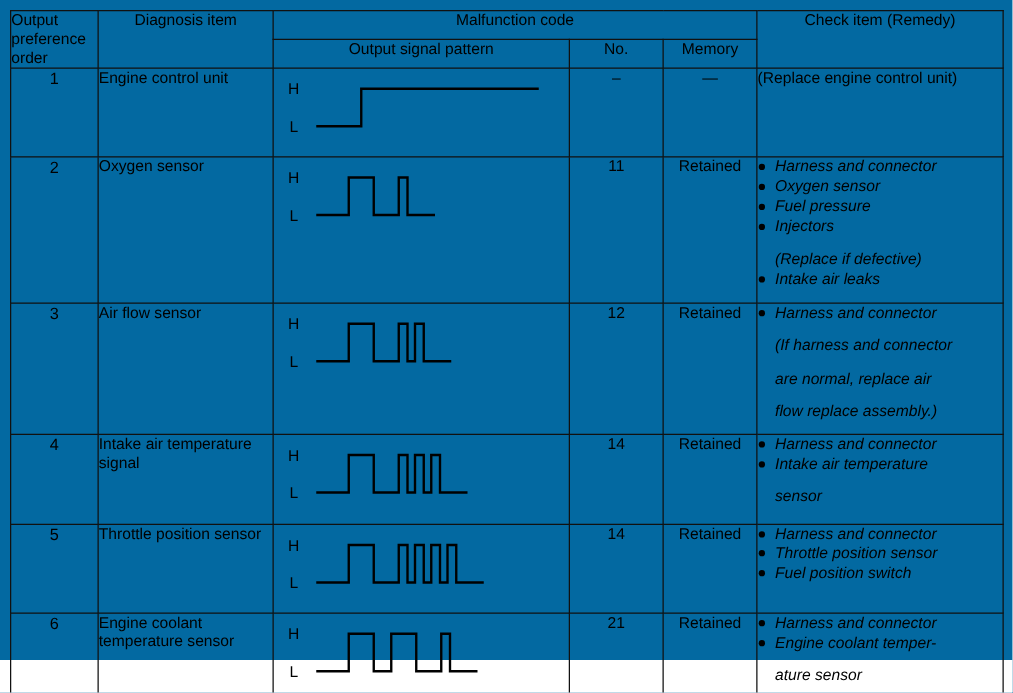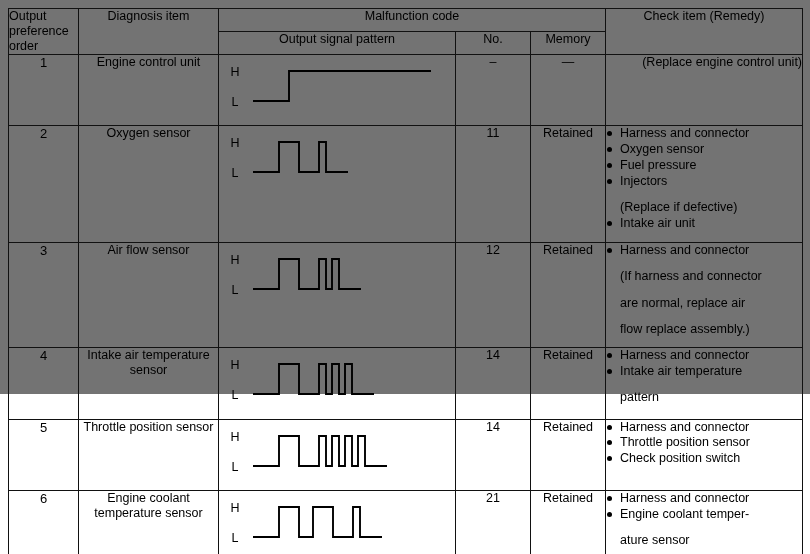--- a/index.html
+++ b/index.html
@@ -11,22 +11,22 @@
     width: 810px;
     height: 554px;
     font-family: "Liberation Sans", sans-serif;
     color: #000000;
     overflow: hidden;
   }
 
   #sheet {
     position: relative;
     width: 810px;
-    height: 394px;
-    background: #737373;
+    height: 528px;
+    background: #0369a1;
   }
 
   table.diag {
     position: absolute;
     left: 8px;
     top: 8px;
     width: 794px;
     height: 540px;
     border-collapse: collapse;
     table-layout: fixed;
@@ -60,47 +60,46 @@
   .c-order {
     text-align: center;
     vertical-align: top;
     font-size: 13px;
     padding-top: 9px;
   }
   .c-item {
     font-size: 12.5px;
     line-height: 1.2;
     padding: 8px 4px 4px 8px;
-    text-align: center;
   }
   .c-sig {
     padding: 0;
     vertical-align: middle;
   }
   .c-no, .c-mem {
     text-align: center;
     vertical-align: top;
     font-size: 12.5px;
     padding-top: 9px;
   }
   .c-check {
     font-size: 12.5px;
     line-height: 1.22;
     padding: 8px 4px 4px 7px;
   }
 
   .plain-note {
     display: block;
-    text-align: right;
   }
 
   ul.bullets {
     margin: 0;
     padding: 0;
     list-style: none;
+    font-style: italic;
   }
   ul.bullets > li {
     position: relative;
     padding-left: 14px;
     margin: 0 0 0.5px 0;
   }
   ul.bullets > li .dot {
     position: absolute;
     left: 1px;
     top: 5px;
@@ -184,21 +183,21 @@
           </td>
           <td class="c-no">11</td>
           <td class="c-mem">Retained</td>
           <td class="c-check">
             <ul class="bullets">
               <li><span class="dot"></span><span>Harness and connector</span></li>
               <li><span class="dot"></span><span>Oxygen sensor</span></li>
               <li><span class="dot"></span><span>Fuel pressure</span></li>
               <li><span class="dot"></span><span>Injectors</span></li>
               <li class="nobullet"><span>(Replace if defective)</span></li>
-              <li><span class="dot"></span><span>Intake air unit</span></li>
+              <li><span class="dot"></span><span>Intake air leaks</span></li>
             </ul>
           </td>
         </tr>
         <tr>
           <td class="c-order">3</td>
           <td class="c-item">Air flow sensor</td>
           <td class="c-sig">
             <div class="sigwrap">
               <svg width="230" height="64" viewBox="0 0 230 64">
                 <text x="16" y="20.5" font-size="12.5" font-family="&quot;Liberation Sans&quot;, sans-serif" fill="#000000" text-anchor="middle">H</text>
@@ -213,37 +212,37 @@
             <ul class="bullets">
               <li><span class="dot"></span><span>Harness and connector</span></li>
               <li class="nobullet"><span>(If harness and connector</span></li>
               <li class="nobullet"><span>are normal, replace air</span></li>
               <li class="nobullet"><span>flow replace assembly.)</span></li>
             </ul>
           </td>
         </tr>
         <tr>
           <td class="c-order">4</td>
-          <td class="c-item">Intake air temperature sensor</td>
+          <td class="c-item">Intake air temperature signal</td>
           <td class="c-sig">
             <div class="sigwrap">
               <svg width="230" height="64" viewBox="0 0 230 64">
                 <text x="16" y="20.5" font-size="12.5" font-family="&quot;Liberation Sans&quot;, sans-serif" fill="#000000" text-anchor="middle">H</text>
                 <text x="16" y="50.5" font-size="12.5" font-family="&quot;Liberation Sans&quot;, sans-serif" fill="#000000" text-anchor="middle">L</text>
                 <path d="M 34 46 L 60 46 L 60 16 L 80 16 L 80 46 L 100 46 L 100 16 L 107 16 L 107 46 L 113 46 L 113 16 L 120 16 L 120 46 L 126 46 L 126 16 L 133 16 L 133 46 L 155 46" fill="none" stroke="#000000" stroke-width="1.9" stroke-linejoin="miter" stroke-linecap="butt"></path>
               </svg>
             </div>
           </td>
           <td class="c-no">14</td>
           <td class="c-mem">Retained</td>
           <td class="c-check">
             <ul class="bullets">
               <li><span class="dot"></span><span>Harness and connector</span></li>
               <li><span class="dot"></span><span>Intake air temperature</span></li>
-              <li class="nobullet"><span>pattern</span></li>
+              <li class="nobullet"><span>sensor</span></li>
             </ul>
           </td>
         </tr>
         <tr>
           <td class="c-order">5</td>
           <td class="c-item">Throttle position sensor</td>
           <td class="c-sig">
             <div class="sigwrap">
               <svg width="230" height="64" viewBox="0 0 230 64">
                 <text x="16" y="20.5" font-size="12.5" font-family="&quot;Liberation Sans&quot;, sans-serif" fill="#000000" text-anchor="middle">H</text>
@@ -251,21 +250,21 @@
                 <path d="M 34 46 L 60 46 L 60 16 L 80 16 L 80 46 L 100 46 L 100 16 L 107 16 L 107 46 L 113 46 L 113 16 L 120 16 L 120 46 L 126 46 L 126 16 L 133 16 L 133 46 L 139 46 L 139 16 L 146 16 L 146 46 L 168 46" fill="none" stroke="#000000" stroke-width="1.9" stroke-linejoin="miter" stroke-linecap="butt"></path>
               </svg>
             </div>
           </td>
           <td class="c-no">14</td>
           <td class="c-mem">Retained</td>
           <td class="c-check">
             <ul class="bullets">
               <li><span class="dot"></span><span>Harness and connector</span></li>
               <li><span class="dot"></span><span>Throttle position sensor</span></li>
-              <li><span class="dot"></span><span>Check position switch</span></li>
+              <li><span class="dot"></span><span>Fuel position switch</span></li>
             </ul>
           </td>
         </tr>
         <tr>
           <td class="c-order">6</td>
           <td class="c-item">Engine coolant temperature sensor</td>
           <td class="c-sig">
             <div class="sigwrap">
               <svg width="230" height="64" viewBox="0 0 230 64">
                 <text x="16" y="20.5" font-size="12.5" font-family="&quot;Liberation Sans&quot;, sans-serif" fill="#000000" text-anchor="middle">H</text>

